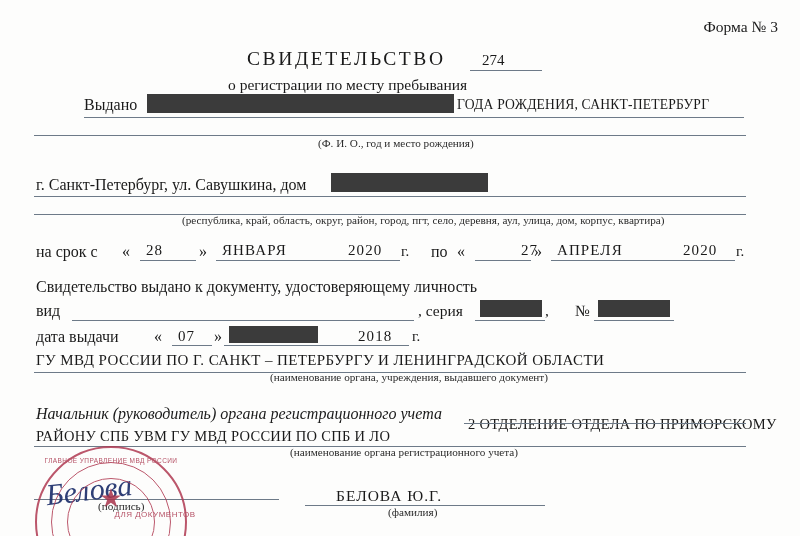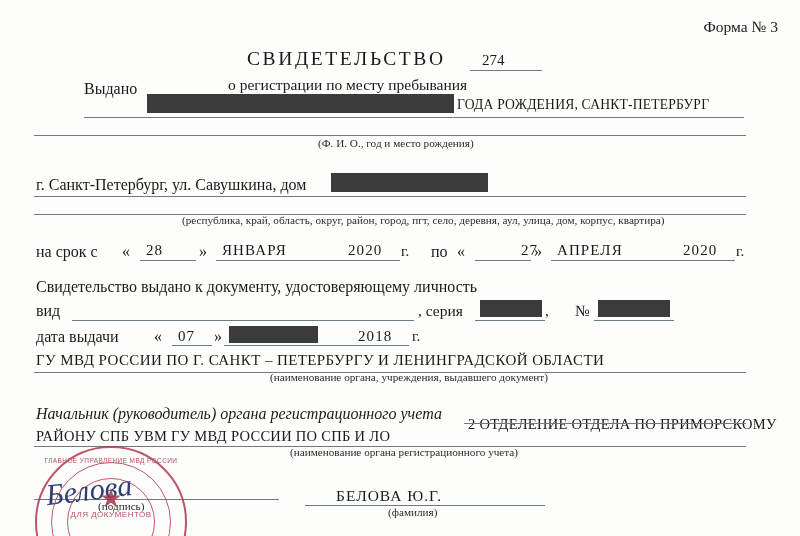--- a/index.html
+++ b/index.html
@@ -48,21 +48,21 @@
     font-family: "Liberation Serif", serif;
   }
   .title-num-line {
     top: 70px; left: 470px; width: 72px;
   }
   .title-sub {
     top: 76px; left: 228px;
     font-size: 15.5px;
   }
   .label-vydano {
-    top: 80px; left: 84px;
+    top: 96px; left: 84px;
     font-size: 16px;
   }
   .redact-1 { top: 94px; left: 147px; width: 307px; height: 19px; }
   .vydano-tail {
     top: 97px; left: 457px;
     font-size: 13.6px;
     letter-spacing: 0.2px;
   }
   .line-vydano { top: 117px; left: 84px; width: 660px; }
   .line-fio { top: 135px; left: 34px; width: 712px; }
@@ -186,20 +186,21 @@
   }
   .stamp-text-top { top: 9px; }
   .stamp-mid {
     position: absolute;
     top: 62px; width: 100%;
     text-align: center;
     color: #a8324a;
     font-size: 8px;
     font-family: "Liberation Sans", sans-serif;
     letter-spacing: 0.5px;
+    margin-left: 44px;
   }
   .stamp-eagle {
     position: absolute;
     left: 50%; top: 38px;
     transform: translateX(-50%);
     font-size: 26px;
     color: #a8324a;
     line-height: 1;
   }
   .signature {

